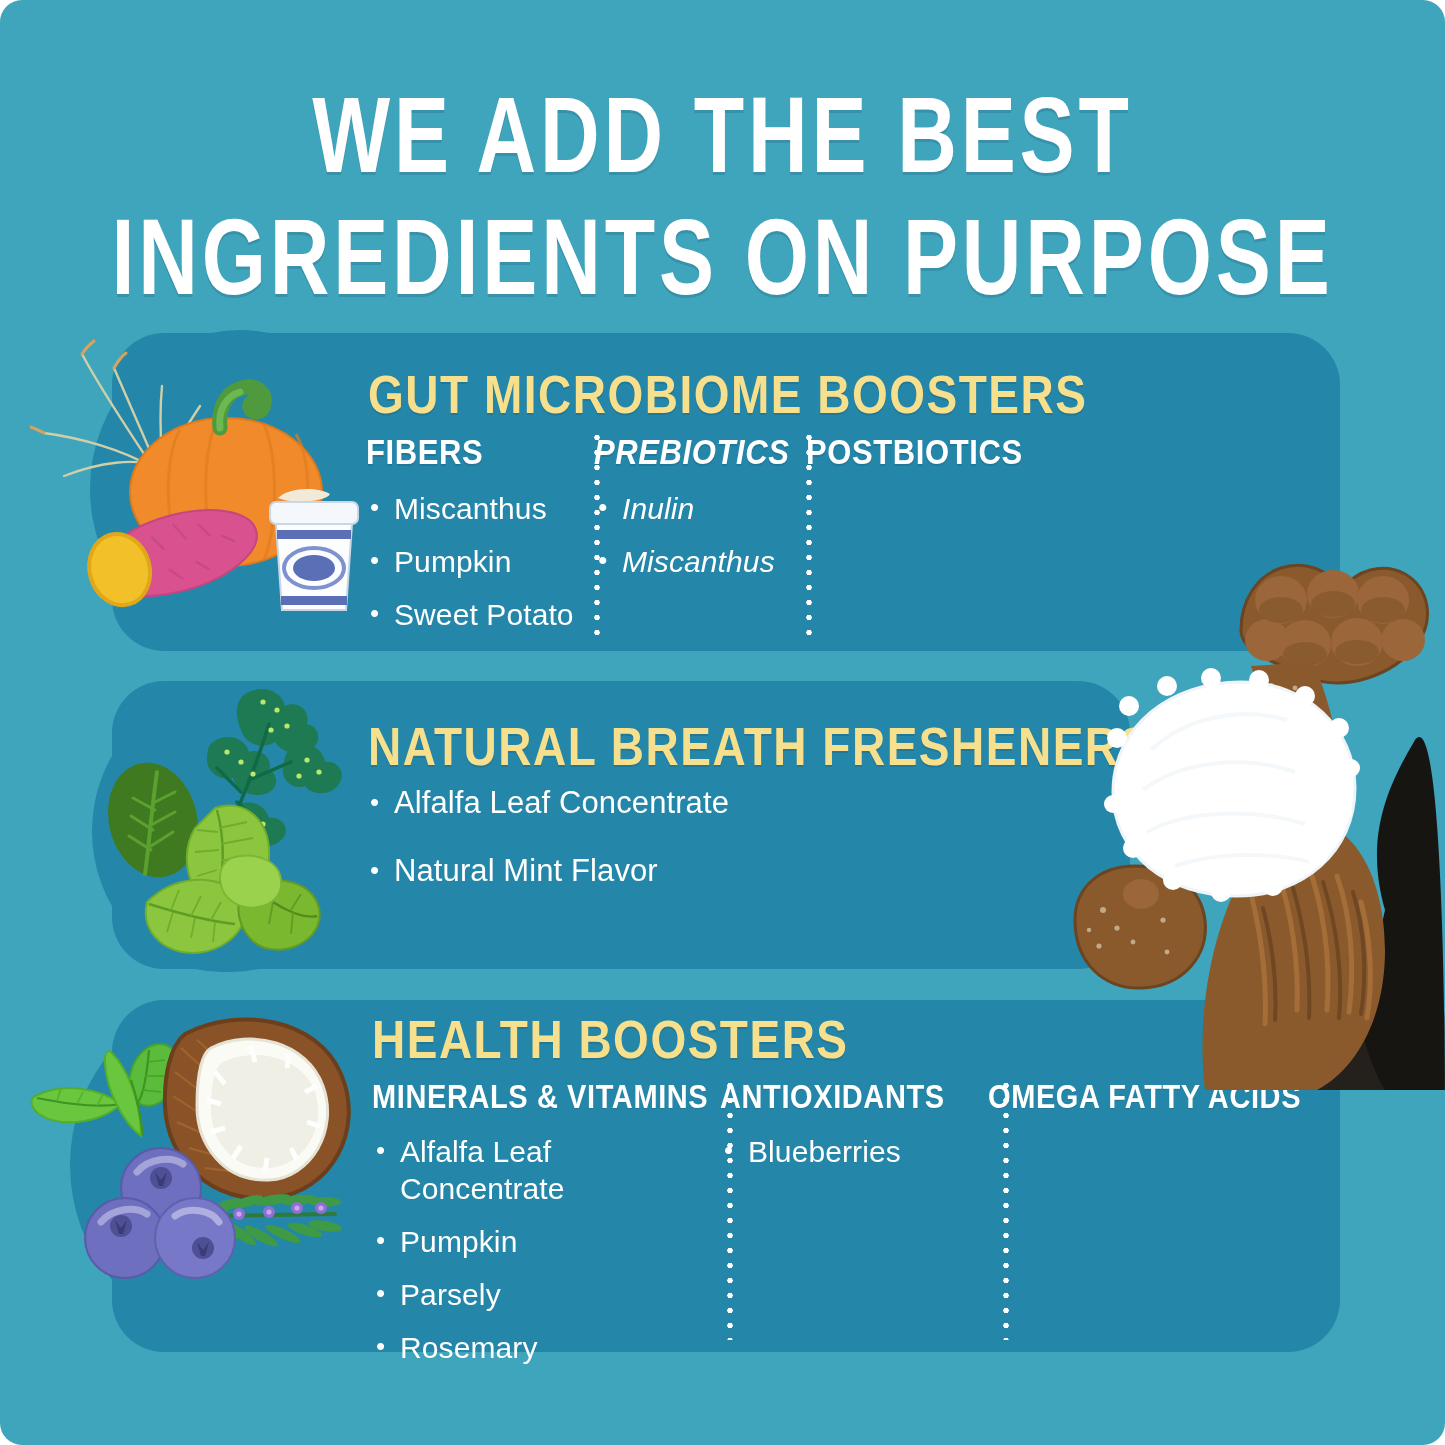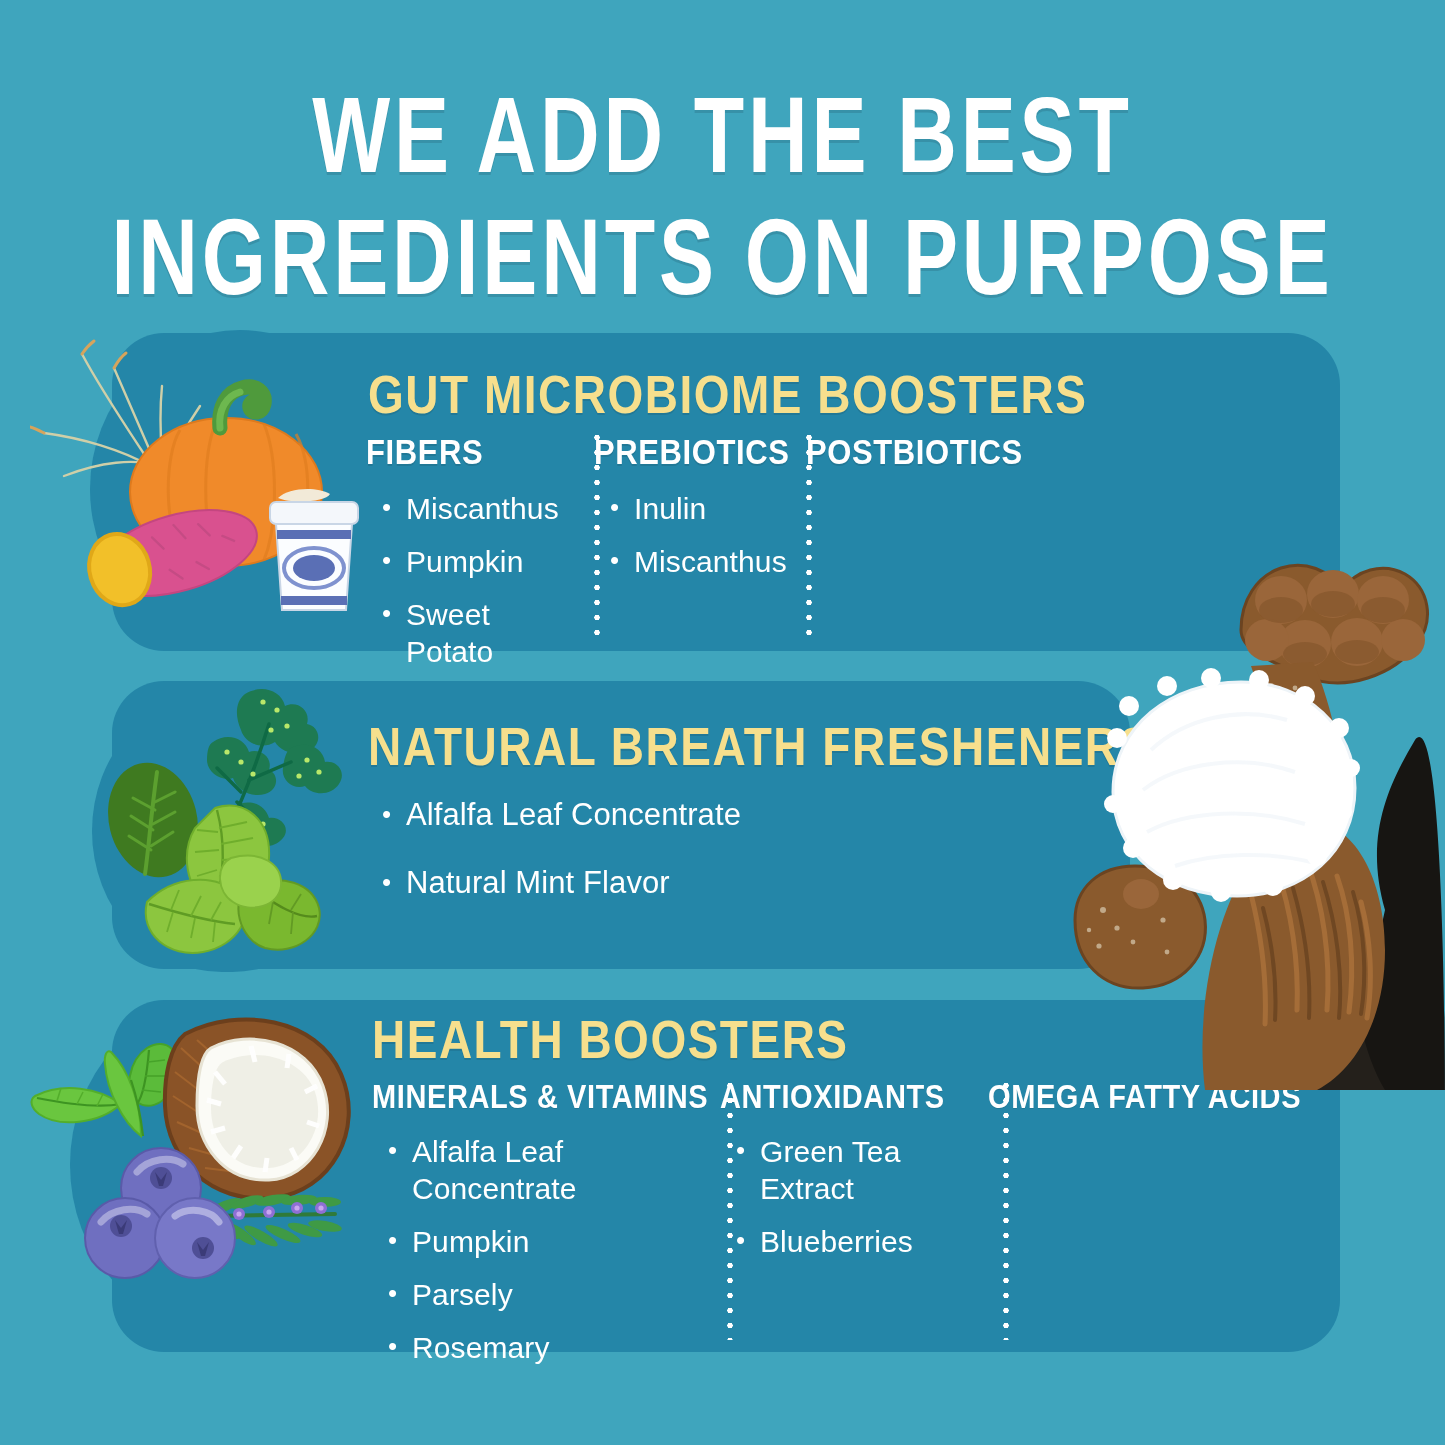--- a/index.html
+++ b/index.html
@@ -7,20 +7,21 @@
     padding: 0;
     background: #ffffff;
   }
   #stage {
     position: relative;
     width: 1445px;
     height: 1445px;
     background: #3fa5bd;
     overflow: hidden;
     font-family: "Liberation Sans", sans-serif;
+    border-radius: 22px;
     -webkit-font-smoothing: antialiased;
   }
 
   
   .title-block {
     position: absolute;
     top: 78px;
     left: 0;
     width: 1445px;
     text-align: center;
@@ -89,21 +90,21 @@
     transform-origin: left top;
     white-space: nowrap;
     margin-bottom: 22px;
     text-shadow: 0 1px 0 rgba(30,95,118,0.35);
   }
   .col-head.small { font-size: 29px; }
 
   
   ul.blist {
     list-style: none;
-    margin: 16px;
+    margin: 4px;
     padding: 0;
   }
   ul.blist li {
     position: relative;
     color: #ffffff;
     font-family: "Liberation Sans", sans-serif;
     font-size: 30px;
     line-height: 37px;
     padding-left: 24px;
     margin-bottom: 16px;
@@ -122,21 +123,21 @@
   
   .cols {
     position: absolute;
     display: flex;
     align-items: flex-start;
   }
   .col { position: relative; }
 
   #sec1-cols { left: 366px; top: 432px; }
   #sec1-cols .c1 { width: 228px; }
-  #sec1-cols .c2 { width: 212px; }
+  #sec1-cols .c2 { width: 212px; font-style: italic; }
   #sec1-cols .c3 { width: 250px; }
 
   #sec3-cols { left: 372px; top: 1078px; }
   #sec3-cols .c1 { width: 348px; }
   #sec3-cols .c2 { width: 268px; }
   #sec3-cols .c3 { width: 310px; }
 
   
   .vdots {
     position: absolute;
@@ -477,21 +478,20 @@
       <ul class="blist">
         <li>Alfalfa Leaf Concentrate</li>
         <li>Pumpkin</li>
         <li>Parsely</li>
         <li>Rosemary</li>
       </ul>
     </div>
     <div class="col c2">
       <div class="col-head small">ANTIOXIDANTS</div>
       <ul class="blist">
-        <li>Green Tea Extract</li>
         <li>Blueberries</li>
       </ul>
     </div>
     <div class="col c3">
       <div class="col-head small">OMEGA FATTY ACIDS</div>
     </div>
   </div>
 
   <div class="vdots" id="d3"></div>
   <div class="vdots" id="d4"></div>

